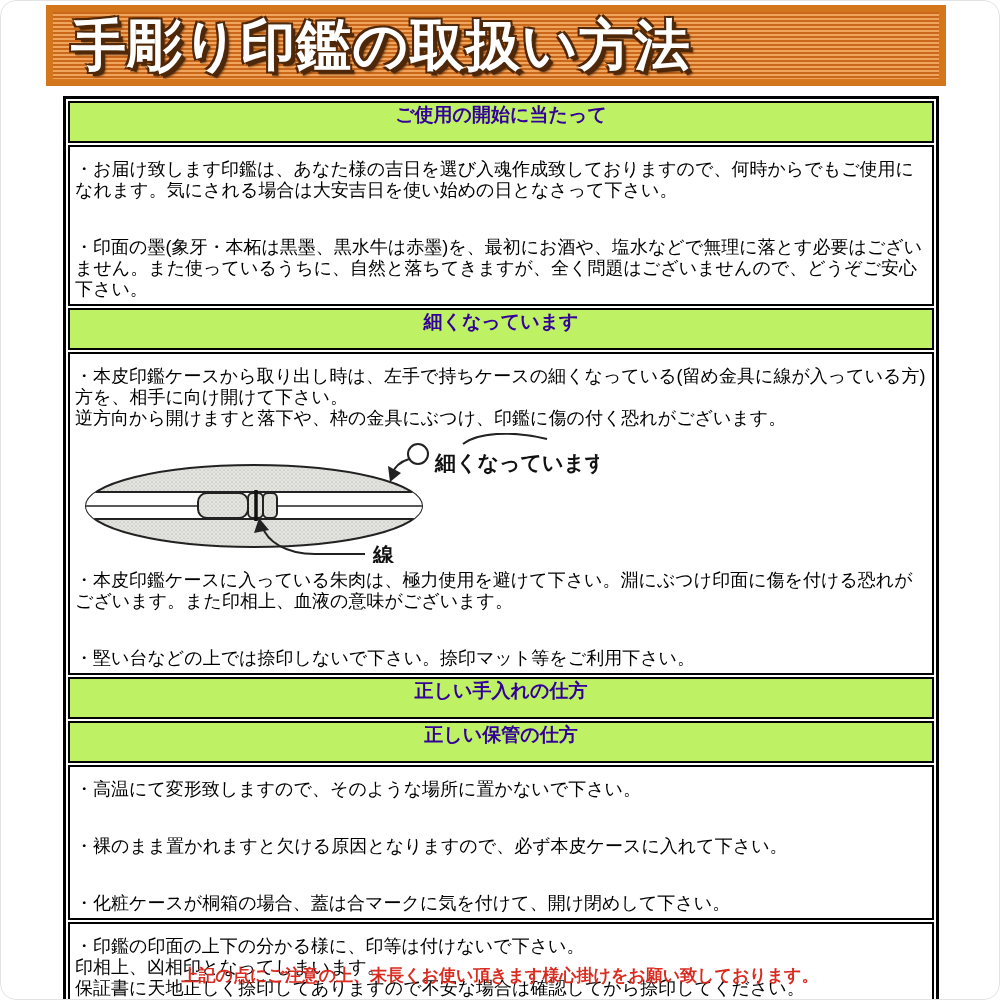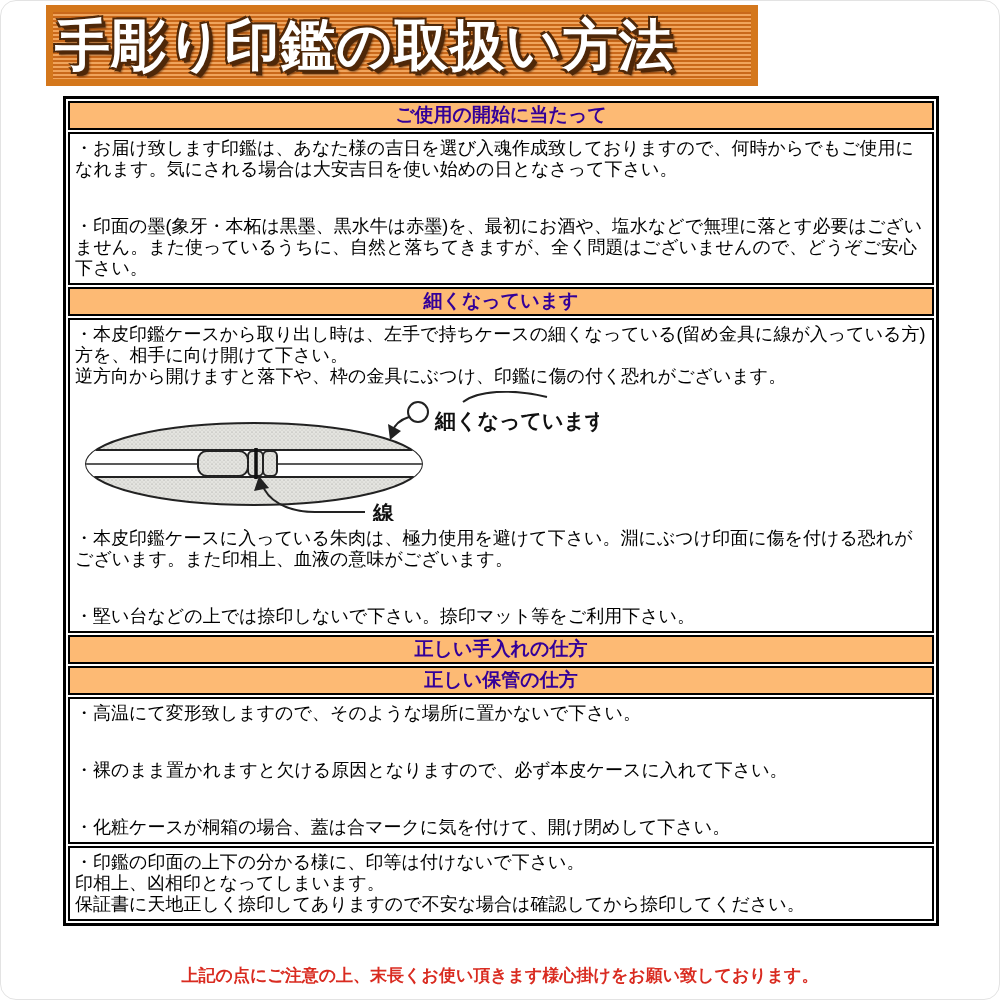--- a/index.html
+++ b/index.html
@@ -11,29 +11,29 @@
     width: 1000px; height: 1000px;
     background: #fff;
     border: 1px solid #e3e3e3;
     border-radius: 16px;
     overflow: hidden;
   }
 
   
   .banner {
     position: absolute; left: 45px; top: 4px;
-    width: 712px; height: 81px;
+    width: 900px; height: 81px;
     border: 7px solid #d4771c;
     background: repeating-linear-gradient(
       180deg,
       #c9681a 0px, #c9681a 2px,
       #f0a45c 2px, #f0a45c 4px
     );
     display: flex; align-items: center;
-    padding-left: 2px;
+    padding-left: 18px;
     overflow: hidden;
   }
   .banner h1 {
     font-size: 55px;
     font-weight: bold;
     color: #ffffff;
     line-height: 1;
     letter-spacing: 1px;
     white-space: nowrap;
     text-shadow:
@@ -45,32 +45,32 @@
   
   .main-box {
     position: absolute; left: 62px; top: 95px;
     width: 876px;
     border: 3px solid #000;
     background: #fff;
     padding: 2px;
   }
   .sec-head {
     border: 2px solid #000;
-    background: #fdba74;
+    background: #bef264;
     color: #330099;
     font-weight: bold;
     font-size: 19px;
     text-align: center;
-    padding: 2px 0 2px;
+    padding: 2px 0 15px;
     margin-bottom: 2px;
     line-height: 1.1;
   }
   .sec-body {
     border: 2px solid #000;
-    padding: 4px 5px 4px;
+    padding: 12px 5px 4px;
     font-size: 18px;
     line-height: 21px;
     color: #000;
     margin-bottom: 2px;
   }
   .sec-body.last { margin-bottom: 0; }
   .para { margin-top: 36px; }
   .para.first, .line.first { margin-top: 0; }
   .line { margin-top: 0; }
 

